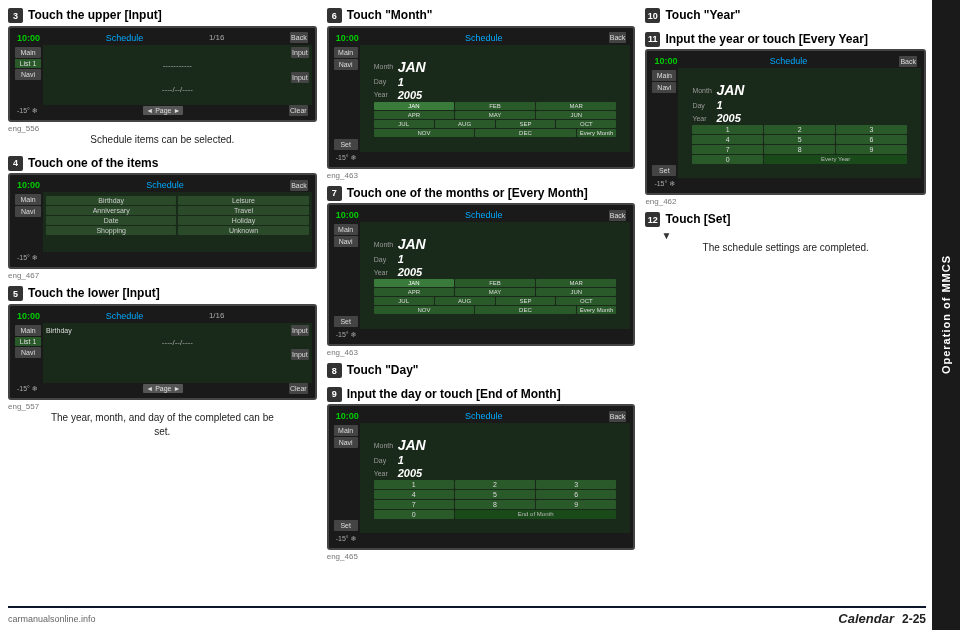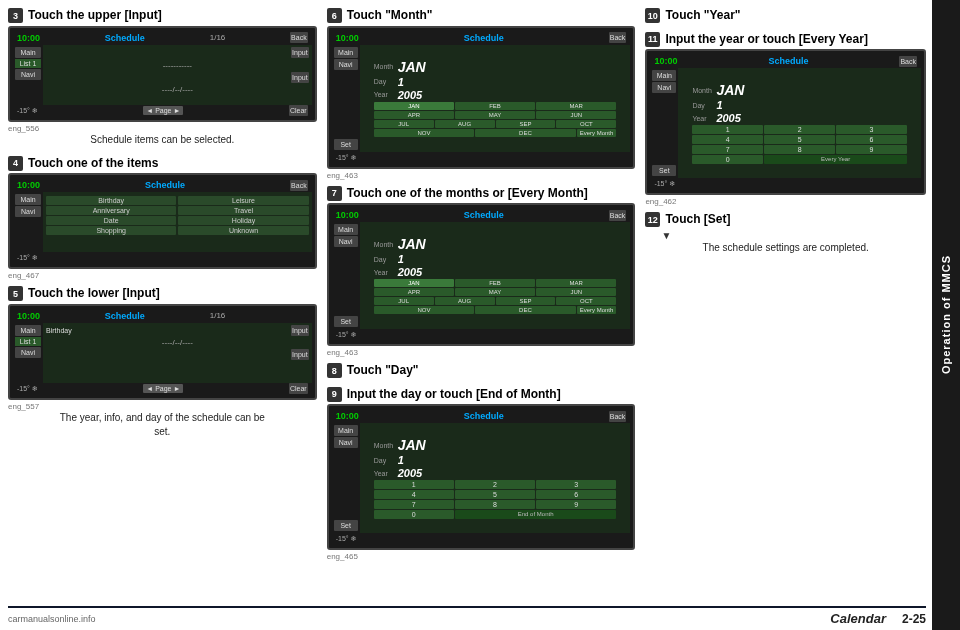--- a/index.html
+++ b/index.html
@@ -90,21 +90,21 @@
 
     .screen-topbar-time {
       color: #00cc00;
       font-size: 9px;
       font-weight: bold;
     }
 
     .screen-topbar-title {
       color: #00aaff;
       font-size: 9px;
-      font-weight: bold;
+      font-weight: normal;
     }
 
     .screen-topbar-page {
       color: #aaa;
       font-size: 8px;
     }
 
     .screen-body {
       display: flex;
       background: #1a2a1a;
@@ -457,21 +457,21 @@
               </div>
             </div>
             <div class="screen-bottom-bar">
               <span class="screen-bottom-left">-15° ❄</span>
               <div class="screen-nav-btn">◄ Page ►</div>
               <div class="screen-btn">Clear</div>
             </div>
           </div>
           <div class="img-label">eng_557</div>
           <div class="caption-text">
-            <span>The year, info, and day of the schedule can be</span><br>
+            <span>The year, month, and day of the completed can be</span><br>
             <span>set.</span>
           </div>
         </div>
 
       </div>
 
       <div class="col col-mid">
 
         <div>
           <div class="section-heading">
@@ -736,21 +736,21 @@
           <div class="inline-arrow">▼</div>
           <div class="caption-text">The schedule settings are completed.</div>
         </div>
 
       </div>
 
     </div>
 
     <div style="border-top: 2px solid #0f172a; margin-top: 6px; padding-top: 3px; display:flex; justify-content:space-between; align-items:center;">
       <span style="font-size:9px; color:#666;">carmanualsonline.info</span>
-      <div style="display:flex; align-items:baseline; gap:16px;">
+      <div style="display:flex; align-items:baseline; gap:8px;">
         <span style="font-size:13px; font-weight:bold; font-style:italic; color:#222;">Calendar</span>
         <span style="font-size:12px; font-weight:bold; color:#222;">2-25</span>
       </div>
     </div>
 
   </div>
 
   <div class="sidebar-right">
     <span>Operation of MMCS</span>
   </div>

